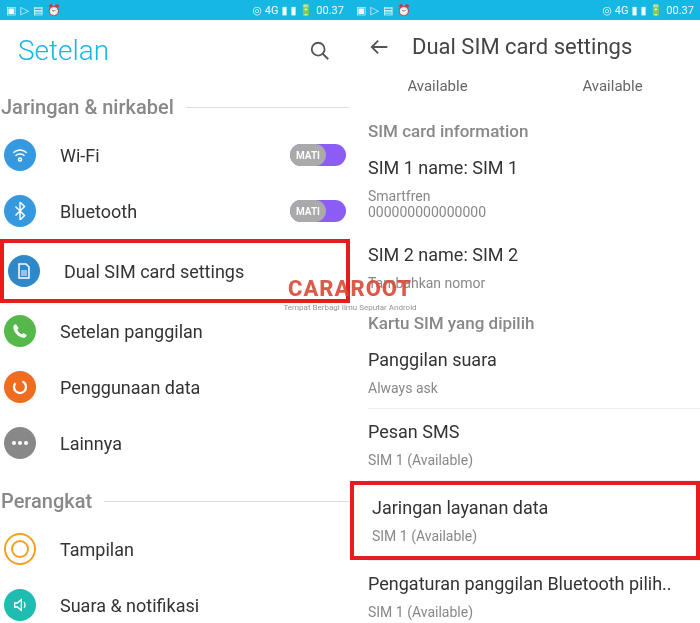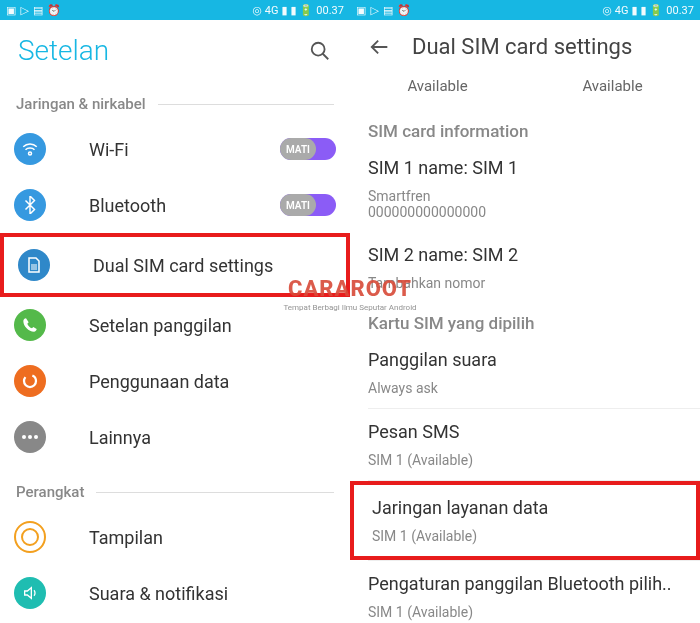--- a/index.html
+++ b/index.html
@@ -7,23 +7,23 @@
 .pane { width: 350px; height: 623px; overflow: hidden; position: relative; }
 .status-bar { height: 20px; background: #17b7e3; display: flex; align-items: center; justify-content: space-between; padding: 0 6px; color: #fff; font-size: 11px; }
 .status-left, .status-right { display: flex; align-items: center; gap: 4px; }
 .status-right { gap: 3px; }
 .icon-w { color: #fff; opacity: 0.95; }
 .header { display: flex; align-items: center; padding: 14px 18px 10px; }
 .header-title-left { color: #17b7e3; font-size: 28px; font-weight: 300; flex: 1; }
 .header-title-right { color: #444; font-size: 22px; font-weight: 400; flex: 1; }
 .search-icon { width: 24px; height: 24px; display: flex; align-items: center; justify-content: center; }
 .back-icon { width: 24px; height: 24px; margin-right: 20px; display: flex; align-items: center; justify-content: center; }
-.section-header { color: #888; font-size: 15px; font-weight: 500; padding: 18px 16px 8px; display: flex; align-items: center; }
+.section-header { color: #888; font-size: 20px; font-weight: 500; padding: 18px 1px 8px; display: flex; align-items: center; }
 .section-header .hr { flex: 1; height: 1px; background: #ddd; margin-left: 12px; }
-.list-item { display: flex; align-items: center; padding: 12px 14px; min-height: 54px; gap: 19px; }
+.list-item { display: flex; align-items: center; padding: 12px 4px; min-height: 54px; }
 .list-item .circ-icon { width: 32px; height: 32px; border-radius: 50%; display: flex; align-items: center; justify-content: center; margin-right: 24px; flex-shrink: 0; }
 .list-item .label { color: #333; font-size: 18px; flex: 1; }
 .toggle { width: 56px; height: 22px; border-radius: 11px; background: #8b5cf6; position: relative; display: flex; align-items: center; }
 .toggle .knob { width: 36px; height: 22px; border-radius: 11px; background: #aaa; display: flex; align-items: center; justify-content: center; color: #fff; font-size: 10px; font-weight: 600; }
 .red-box { border: 4px solid #e81c1c; }
 .ic-wifi { background: #3699e0; }
 .ic-bt { background: #3699e0; }
 .ic-sim { background: #2f88c9; }
 .ic-phone { background: #54b94a; }
 .ic-data { background: #ee6d20; }

